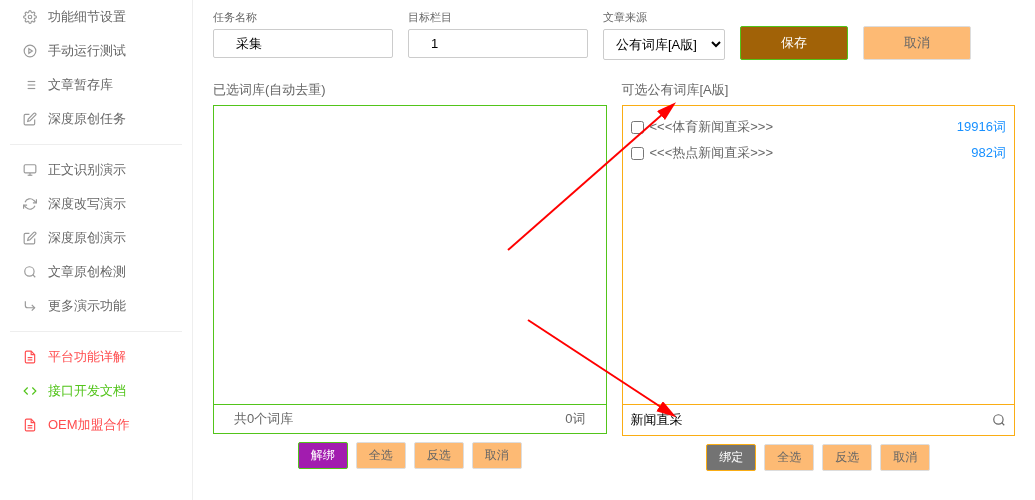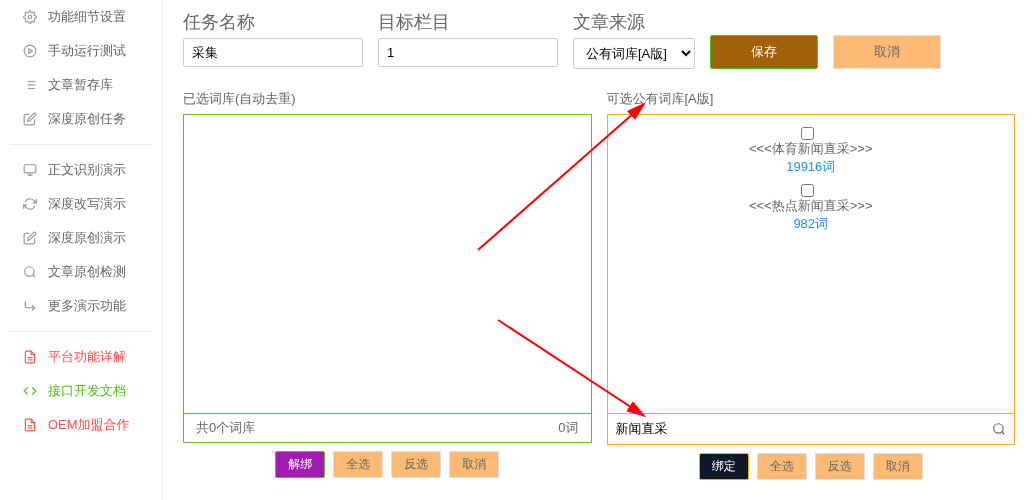--- a/index.html
+++ b/index.html
@@ -1,48 +1,48 @@
 <!DOCTYPE html>
 <html><head>
   <meta charset="utf-8">
   <style>
     * { margin: 0; padding: 0; box-sizing: border-box; }
     body { font-family: "Microsoft YaHei", Arial, sans-serif; font-size: 13px; color: #666; background: #fff; }
     .container { display: flex; width: 1035px; height: 500px; }
-    .sidebar { width: 163px; padding: 0 10px; border-right: 1px solid #eee; }
+    .sidebar { width: 193px; padding: 0 10px; border-right: 1px solid #eee; }
     .sidebar-item { display: flex; align-items: center; padding: 8px 10px; cursor: pointer; color: #666; }
     .sidebar-item .icon { width: 20px; display: inline-flex; align-items: center; justify-content: center; margin-right: 8px; color: #999; }
     .sidebar-item.red { color: #ff4d4f; }
     .sidebar-item.green-link { color: #52c41a; }
     .sidebar-divider { border: none; border-top: 1px solid #eee; margin: 8px 0; }
     .main { flex: 1; padding: 10px 20px; position: relative; }
     .top-row { display: flex; gap: 15px; margin-bottom: 15px; }
     .field-group { display: flex; flex-direction: column; }
-    .field-label { font-size: 18px; color: #666; margin-bottom: 4px; }
-    .text-input { border: 1px solid #ccc; padding: 6px 8px; font-size: 13px; border-radius: 2px; outline: none; }
+    .field-label { font-size: 11px; color: #666; margin-bottom: 4px; }
+    .text-input { border: 1px solid #ccc; padding: 6px 22px; font-size: 13px; border-radius: 2px; outline: none; }
     .select-input { border: 1px solid #ccc; padding: 6px 8px; font-size: 13px; border-radius: 2px; background: #fff; }
     .btn { padding: 7px 20px; border-radius: 2px; cursor: pointer; font-size: 13px; border: 1px solid #ddd; background: #fdba74; color: #666; }
     .btn-green { background: #a16207; color: #fff; border-color: #52c41a; padding: 7px 40px; }
-    .btn-orange { background: #0f172a; color: #fff; border-color: #faad14; }
+    .btn-orange { background: #737373; color: #fff; border-color: #faad14; }
     .btn-sm { padding: 4px 12px; font-size: 12px; }
     .panels { display: flex; gap: 15px; }
     .panel { flex: 1; display: flex; flex-direction: column; }
     .panel-title { text-align: left; padding: 6px 0; color: #666; font-size: 13px; }
     .panel-box { border: 1px solid; height: 300px; overflow-y: auto; padding: 8px; }
     .panel-box.green { border-color: #52c41a; }
     .panel-box.orange { border-color: #faad14; }
-    .panel-footer { display: flex; align-items: center; border: 1px solid #ddd; border-top: none; padding: 5px 12px; font-size: 13px; }
+    .panel-footer { display: flex; align-items: center; border: 1px solid #ddd; border-top: none; padding: 5px 20px; font-size: 13px; }
     .panel-footer .count-label { flex: 1; }
     .panel-footer .word-count { color: #666; }
     .search-row { display: flex; align-items: center; border: 1px solid #faad14; border-top: none; padding: 0; }
     .search-input { flex: 1; border: none; outline: none; padding: 6px 8px; font-size: 13px; }
     .search-btn { width: 30px; height: 30px; display: flex; align-items: center; justify-content: center; cursor: pointer; color: #666; }
     .btn-row { display: flex; gap: 8px; padding: 8px 0; justify-content: center; }
     .green-footer .unbind-btn { background: #a21caf; color: #fff; border-color: #52c41a; }
-    .list-item { display: flex; align-items: center; padding: 4px 0; font-size: 13px; flex-direction: column; }
+    .list-item { display: flex; align-items: center; padding: 4px 0; font-size: 13px; }
     .list-item input[type="checkbox"] { margin-right: 6px; }
     .list-item .item-label { flex: 1; color: #666; }
     .list-item .item-count { color: #1890ff; }
     .arrow { position: absolute; pointer-events: none; }
     svg { display: block; }
   </style>
 </head>
 <body>
 
 <div class="container">

